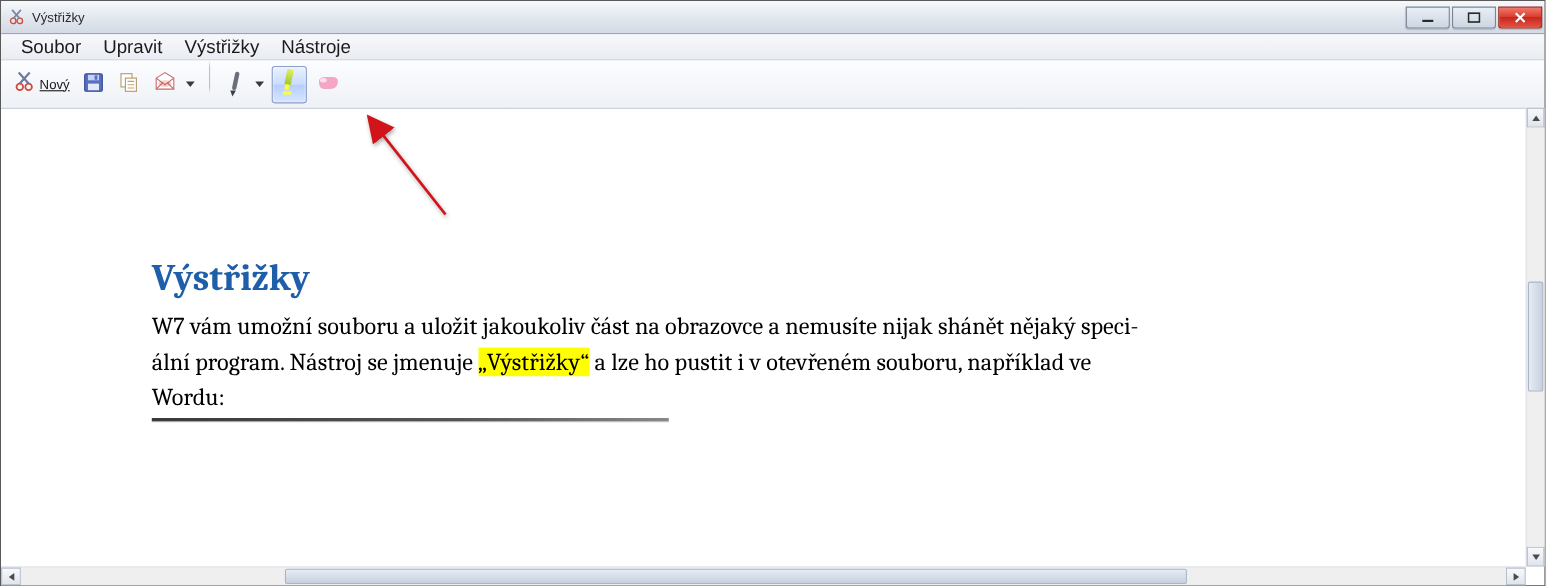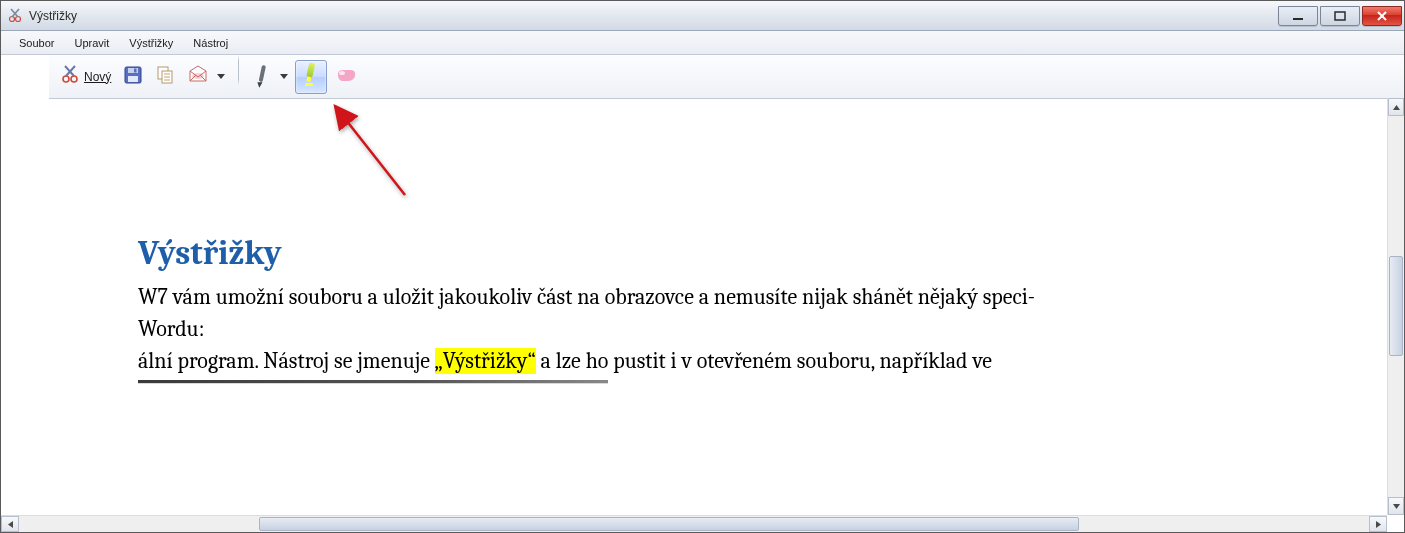--- a/index.html
+++ b/index.html
@@ -54,32 +54,31 @@
     height: 24px;
     background: linear-gradient(to bottom,#f7f8fb,#e9edf3);
     border-bottom: 1px solid #c3c9d4;
     display: flex;
     align-items: center;
     padding: 0 8px;
   }
   .menu-item {
     padding: 3px 10px;
     color: #1a1a1a;
-    font-size: 11px;
+    font-size: 17px;
   }
 
   
   .toolbar {
     height: 44px;
     background: linear-gradient(to bottom,#fcfdff,#eef1f6);
     border-bottom: 1px solid #c3c9d4;
     display: flex;
     padding: 0 6px;
     gap: 2px;
-    margin-left: 48px;
   }
   .tool-group {
     display: flex;
     align-items: center;
     gap: 2px;
   }
   .tool-sep {
     width: 1px; height: 30px;
     background: linear-gradient(to bottom,transparent,#b9c0cc 20%,#b9c0cc 80%,transparent);
     margin: 0 6px;
@@ -260,21 +259,21 @@
         <line x1="11" y1="2" x2="3" y2="10" stroke="#fff" stroke-width="2"></line>
       </svg>
     </div>
   </div>
 </div>
 
 <div class="menubar">
   <div class="menu-item">Soubor</div>
   <div class="menu-item">Upravit</div>
   <div class="menu-item">Výstřižky</div>
-  <div class="menu-item">Nástroj</div>
+  <div class="menu-item">Nástroje</div>
 </div>
 
 <div class="toolbar">
   <div class="tool-group">
     <div class="tool-btn">
       <span>
         <svg width="20" height="20" viewBox="0 0 20 20">
           <circle cx="6" cy="14" r="3" fill="none" stroke="#d04a3a" stroke-width="1.6"></circle>
           <circle cx="14" cy="14" r="3" fill="none" stroke="#d04a3a" stroke-width="1.6"></circle>
           <line x1="6" y1="11" x2="15" y2="1" stroke="#6b79a3" stroke-width="2"></line>
@@ -350,24 +349,24 @@
         </svg>
       </span>
     </div>
   </div>
 </div>
 
 <div class="work-area">
   <div class="content-page">
     <h1 class="doc-heading">Výstřižky</h1>
     <p class="doc-para">W7 vám umožní souboru a uložit jakoukoliv část na obrazovce a nemusíte nijak shánět nějaký speci-</p>
-    <p class="doc-para">Wordu:</p>
     <p class="doc-para">
       <span>ální program. Nástroj se jmenuje </span><span class="highlighted">„Výstřižky“</span><span> a lze ho pustit i v otevřeném souboru, například ve</span>
     </p>
+    <p class="doc-para">Wordu:</p>
     <div class="underline-rule"></div>
   </div>
 </div>
 
 <div class="vscroll">
   <div class="vsc-btn">
     <svg width="9" height="9">
         <polygon points="4.5,2 8,7 1,7" fill="#4a4a4a"></polygon>
       </svg>
   </div>

